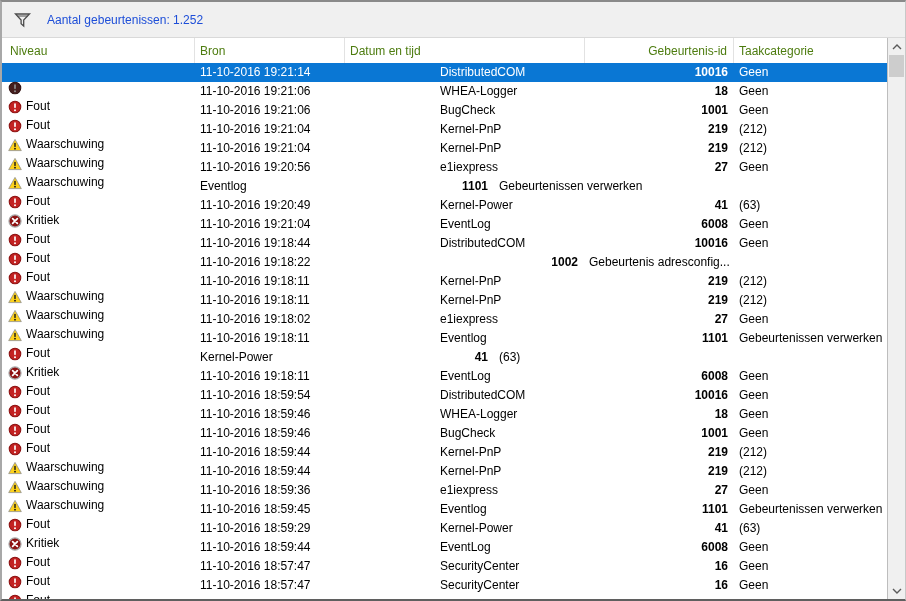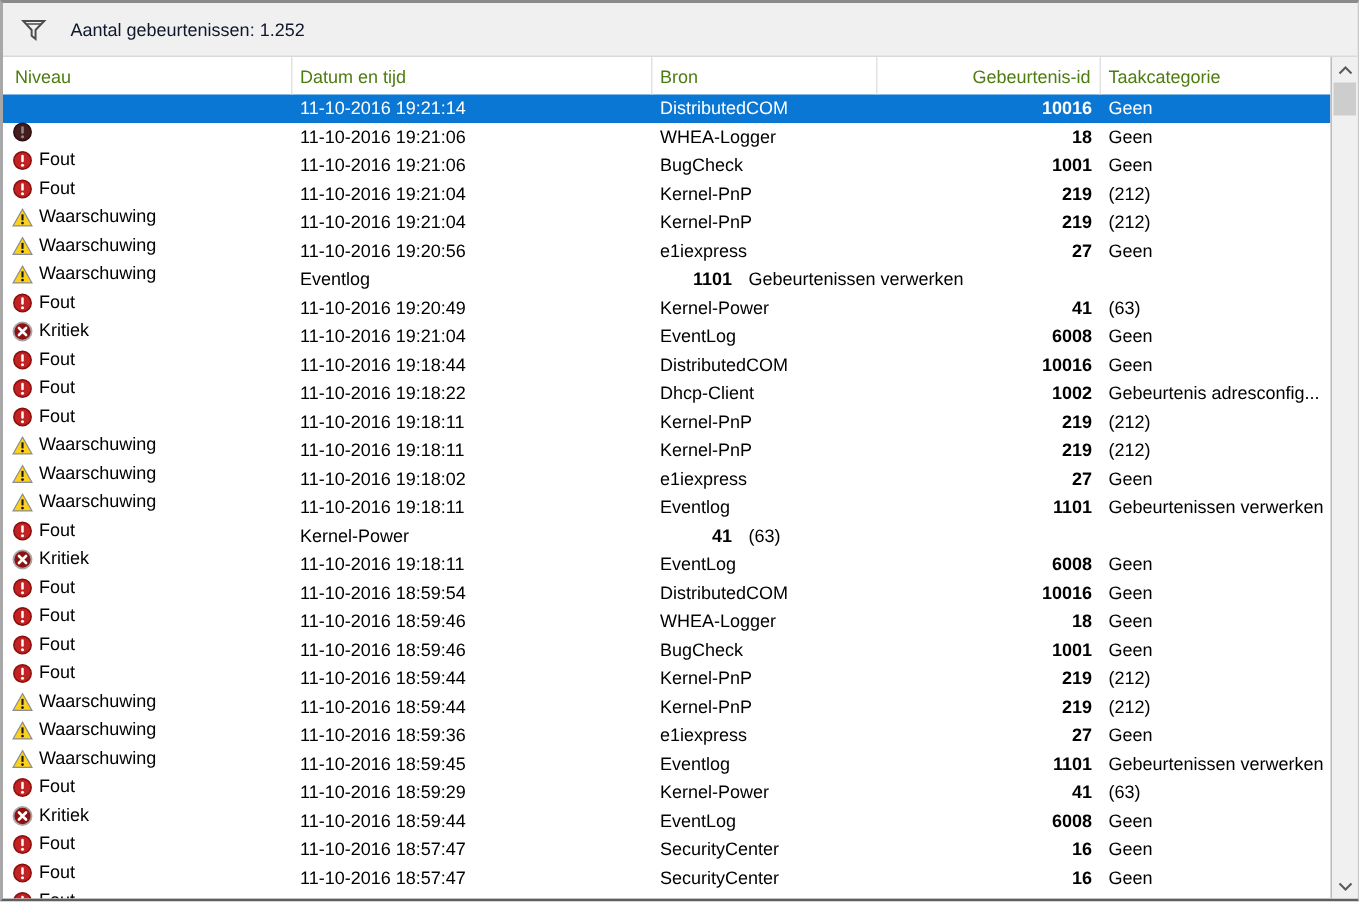--- a/index.html
+++ b/index.html
@@ -18,21 +18,21 @@
 
   
   .toolbar {
     height:36px; flex:0 0 36px;
     background:#f0f0f0;
     border-bottom:1px solid #d9d9d9;
     display:flex; align-items:center;
     padding-left:11px;
   }
   .toolbar .funnel { width:20px; height:16px; margin-right:14px; display:inline-flex; align-items:center; }
-  .toolbar .count { color:#0f172a; }
+  .toolbar .count { color:#1d4ed8; }
 
   
   .table-area { position:relative; flex:1; background:#fff; overflow:hidden; }
   .grid { position:absolute; left:0; top:0; right:18px; bottom:0; }
 
   .header-row { display:flex; height:25px; background:#fff; }
   .hcell {
     display:flex; align-items:center;
     border-right:1px solid #e2e2e2;
     color:#4d7c0f; cursor:default;
@@ -87,22 +87,22 @@
         <line x1="4.4" y1="4" x2="14.6" y2="4" stroke="#4c4c4c" stroke-width="1"></line>
       </svg>
     </span>
     <span class="count">Aantal gebeurtenissen: 1.252</span>
   </div>
 
   <div class="table-area">
     <div class="grid">
       <div class="header-row">
         <div class="hcell c-level">Niveau</div>
+        <div class="hcell c-source">Bron</div>
         <div class="hcell c-date">Datum en tijd</div>
-        <div class="hcell c-source">Bron</div>
         <div class="hcell c-id">Gebeurtenis-id</div>
         <div class="hcell c-cat">Taakcategorie</div>
       </div>
       <div class="rows">
           <div class="row selected">
             <div class="cell c-level">
               <span class="level-icon">
                 <svg viewBox="0 0 16 16">
                   <circle cx="8" cy="8" r="6.6" fill="#c32222" stroke="#8c0f0f" stroke-width="1.2"></circle>
                   <rect x="7.05" y="3.6" width="1.9" height="5.7" rx="0.95" fill="#fff"></rect>
@@ -263,21 +263,20 @@
               <span class="level-icon">
                 <svg viewBox="0 0 16 16">
                   <circle cx="8" cy="8" r="6.6" fill="#c32222" stroke="#8c0f0f" stroke-width="1.2"></circle>
                   <rect x="7.05" y="3.6" width="1.9" height="5.7" rx="0.95" fill="#fff"></rect>
                   <circle cx="8" cy="11.6" r="1.15" fill="#fff"></circle>
                 </svg>
               </span>
               <span class="level-text">Fout</span>
             </div>
             <div class="cell c-date">11-10-2016 19:18:22</div>
-            <div class="cell c-source">Dhcp-Client</div>
             <div class="cell c-id">1002</div>
             <div class="cell c-cat">Gebeurtenis adresconfig...</div>
           </div>
           <div class="row">
             <div class="cell c-level">
               <span class="level-icon">
                 <svg viewBox="0 0 16 16">
                   <path d="M8 1.6 L15.2 14.4 H0.8 Z" fill="#fcd11c" stroke="#8d8d8d" stroke-width="0.9"></path>
                   <rect x="7.2" y="5.6" width="1.6" height="4.6" fill="#151515"></rect>
                   <circle cx="8" cy="12.2" r="1.05" fill="#151515"></circle>

